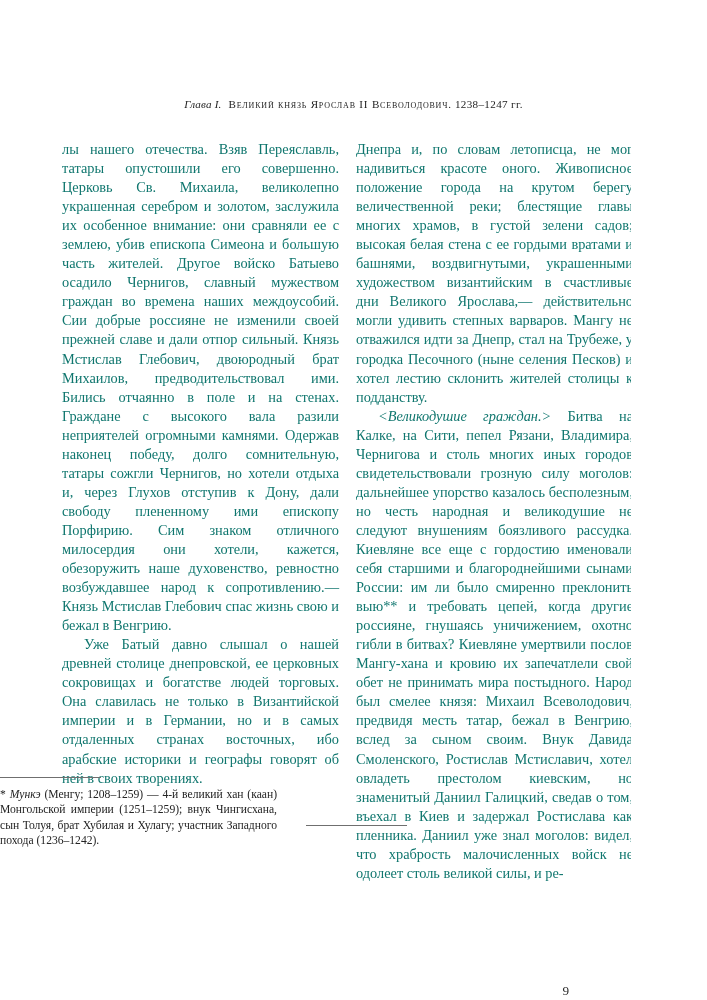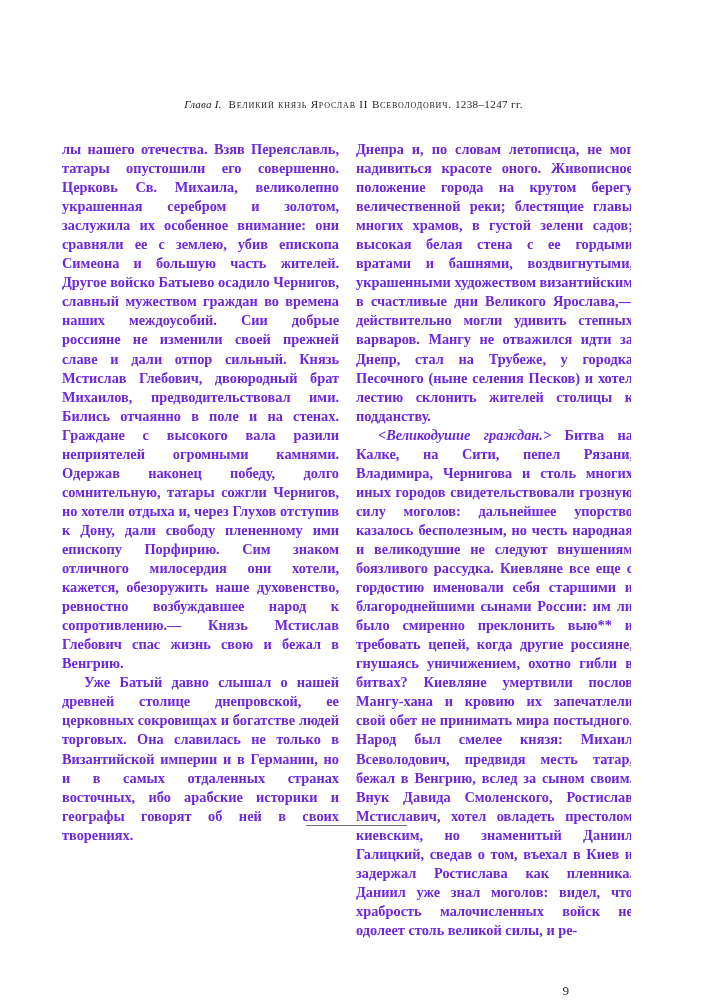--- a/index.html
+++ b/index.html
@@ -59,22 +59,21 @@
   .col-left  { left: 0; }
   .col-right { left: 294px; }
 
   .col p {
     margin: 0;
     font-size: 14.35px;
     line-height: 19.05px;
     text-align: justify;
     text-justify: inter-word;
     hyphens: manual;
-    color: #6d28d9;
-    font-weight: bold;
+    color: #0f766e;
   }
   .col p.indent { text-indent: 22px; }
   .note {
     font-style: italic;
   }
 
   
   .footnote-block {
     position: absolute;
     width: 277px;
@@ -125,20 +124,24 @@
       <p class="indent">Уже Батый давно слышал о нашей древней столице днепровской, ее церковных сокровищах и богатстве людей торговых. Она славилась не только в Византийской империи и в Германии, но и в самых отдаленных странах восточных, ибо арабские историки и географы говорят об ней в своих творениях.</p>
     </div>
 
     <div class="col col-right">
       <p>Днепра и, по словам летописца, не мог надивиться красоте оного. Живописное положение города на крутом берегу величественной реки; блестящие главы многих храмов, в густой зелени садов; высокая белая стена с ее гордыми вратами и башнями, воздвигнутыми, украшенными художеством византийским в счастливые дни Великого Ярослава,— действительно могли удивить степных варваров. Мангу не отважился идти за Днепр, стал на Трубеже, у городка Песочного (ныне селения Песков) и хотел лестию склонить жителей столицы к подданству.</p>
       <p class="indent"><span class="note">&lt;Великодушие граждан.&gt;</span> <span>Битва на Калке, на Сити, пепел Рязани, Владимира, Чернигова и столь многих иных городов свидетельствовали грозную силу моголов: дальнейшее упорство казалось бесполезным, но честь народная и великодушие не следуют внушениям боязливого рассудка. Киевляне все еще с гордостию именовали себя старшими и благороднейшими сынами России: им ли было смиренно преклонить выю** и требовать цепей, когда другие россияне, гнушаясь уничижением, охотно гибли в битвах? Киевляне умертвили послов Мангу-хана и кровию их запечатлели свой обет не принимать мира постыдного. Народ был смелее князя: Михаил Всеволодович, предвидя месть татар, бежал в Венгрию, вслед за сыном своим. Внук Давида Смоленского, Ростислав Мстиславич, хотел овладеть престолом киевским, но знаменитый Даниил Галицкий, сведав о том, въехал в Киев и задержал Ростислава как пленника. Даниил уже знал моголов: видел, что храбрость малочисленных войск не одолеет столь великой силы, и ре-</span></p>
     </div>
 
   </div>
 
+  <div class="footnote-block fn-left">
+    <div class="footnote-rule"></div>
+    <p><span class="fmark">*</span> <i>Мункэ</i> <span>(Менгу; 1208–1259) — 4-й великий хан (каан) Монгольской империи (1251–1259); внук Чингисхана, сын Толуя, брат Хубилая и Хулагу; участник Западного похода (1236–1242).</span></p>
+  </div>
 
   <div class="footnote-block fn-right">
     <div class="footnote-rule"></div>
   </div>
 
   <div class="folio">9</div>
 
 </div>
 
 </body></html>

